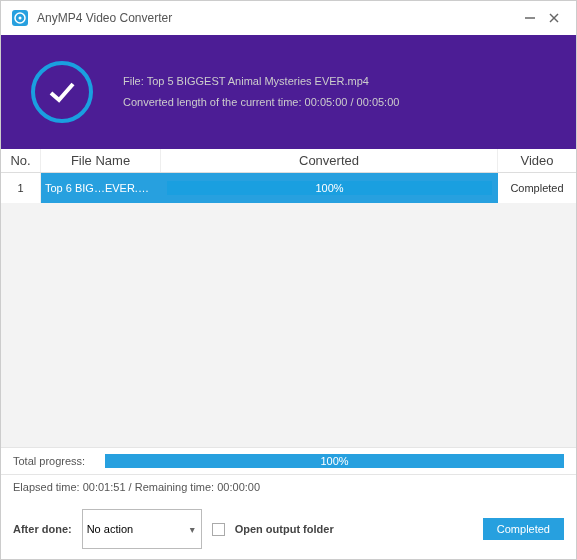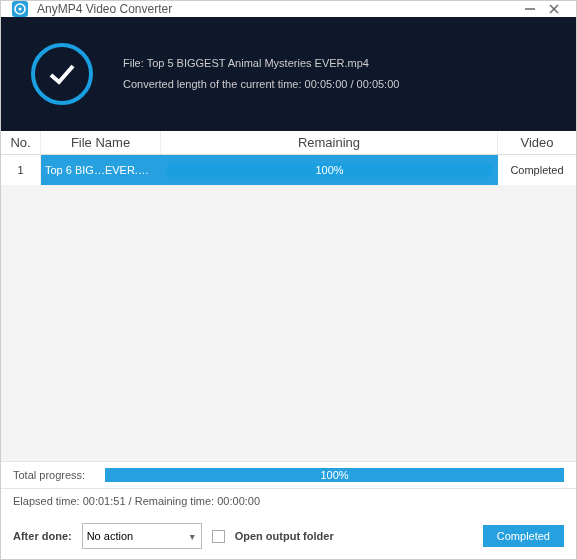--- a/index.html
+++ b/index.html
@@ -1,23 +1,23 @@
 <!DOCTYPE html>
 <html><head>
 <meta charset="utf-8">
 <style>
 * { box-sizing: border-box; margin: 0; padding: 0; font-family: -apple-system, "Segoe UI", Arial, sans-serif; }
 body { width: 577px; height: 560px; background: #fff; border: 1px solid #ccc; display: flex; flex-direction: column; overflow: hidden; }
 
-.titlebar { height: 16px; display: flex; align-items: center; padding: 0 10px; }
+.titlebar { height: 34px; display: flex; align-items: center; padding: 0 10px; }
 .titlebar .app-icon { width: 18px; height: 18px; margin-right: 8px; display: flex; align-items: center; justify-content: center; }
 .titlebar .title { font-size: 12px; color: #555; flex: 1; }
 .titlebar .win-btn { width: 24px; height: 24px; display: flex; align-items: center; justify-content: center; color: #666; font-size: 14px; cursor: pointer; }
 
-.status-panel { background: #0f172a; height: 114px; display: flex; align-items: center; padding: 0 30px; color: #ccc; }
+.status-panel { background: #4c1d95; height: 114px; display: flex; align-items: center; padding: 0 30px; color: #ccc; }
 .status-panel .check-circle { width: 62px; height: 62px; border: 4px solid #1a9fe0; border-radius: 50%; display: flex; align-items: center; justify-content: center; margin-right: 30px; }
 .status-panel .file-info { font-size: 11px; line-height: 1.9; }
 
 .table-head { display: flex; height: 24px; font-size: 13px; color: #444; border-bottom: 1px solid #ddd; }
 .table-head > div { display: flex; align-items: center; justify-content: center; border-right: 1px solid #eee; }
 .col-no { width: 40px; }
 .col-name { width: 120px; }
 .col-prog { flex: 1; }
 .col-state { width: 78px; border-right: none !important; }
 
@@ -33,21 +33,21 @@
 .bar-text { position:absolute; left:0; right:0; top:0; text-align:center; font-size:11px; line-height:14px; color:#fff; }
 
 .footer-sec { padding: 6px 12px; font-size: 11px; color: #555; border-top: 1px solid #e5e5e5; }
 .total-row { display:flex; align-items:center; gap:20px; }
 .total-row .total-bar { flex:1; height:14px; background:#e8e8e8; position:relative; }
 .total-row .total-fill { height:100%; background:#27a0df; }
 .total-row .total-text { position:absolute; left:0; right:0; top:0; text-align:center; font-size:11px; line-height:14px; color:#fff; }
 
 .bottom-bar { display:flex; align-items:center; padding:10px 12px; gap:10px; }
 .bottom-bar label { font-size:11px; color:#444;font-weight:bold; }
-.select { width:120px; height:26px; border:1px solid #bbb; font-size:11px; padding:0 4px; background:#fff; position:relative; display:flex; align-items:center; cursor:pointer;}
+.select { width:120px; height:40px; border:1px solid #bbb; font-size:11px; padding:0 4px; background:#fff; position:relative; display:flex; align-items:center; cursor:pointer;}
 .select::after { content:"▾"; position:absolute; right:6px; color:#666; font-size:10px; }
 .chk { width:13px; height:13px; border:1px solid #aaa; display:inline-block; vertical-align:middle; }
 .btn-completed { margin-left:auto; background:#27a0df; color:#fff; font-size:11px; padding:5px 14px; border:none; cursor:pointer; }
 </style>
 </head>
 <body>
 
 <div class="titlebar">
   <span class="app-icon">
     <svg width="18" height="18" viewBox="0 0 18 18">
@@ -78,21 +78,21 @@
   </div>
   <div class="file-info">
     <div>File: Top 5 BIGGEST Animal Mysteries EVER.mp4</div>
     <div>Converted length of the current time: 00:05:00 / 00:05:00</div>
   </div>
 </div>
 
 <div class="table-head">
   <div class="col-no">No.</div>
   <div class="col-name">File Name</div>
-  <div class="col-prog">Remaining</div>
+  <div class="col-prog">Converted</div>
   <div class="col-state">Video</div>
 </div>
 
 <div class="table-body">
   <div class="row">
     <div class="col-no">1</div>
     <div class="col-name">Top 6 BIG…EVER.mp4</div>
     <div class="col-prog">
       <div class="bar-outer">
         <div class="bar-inner" style="width:100%"></div>

